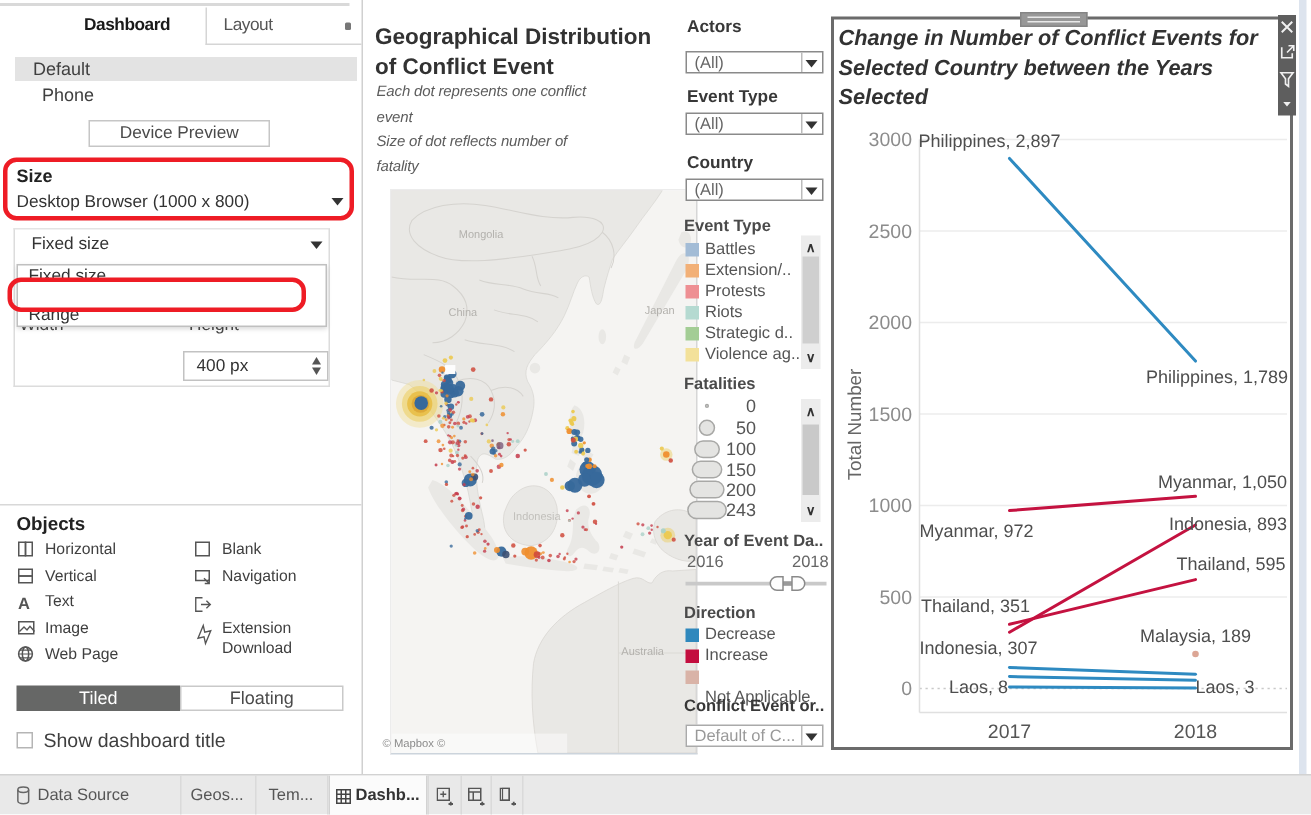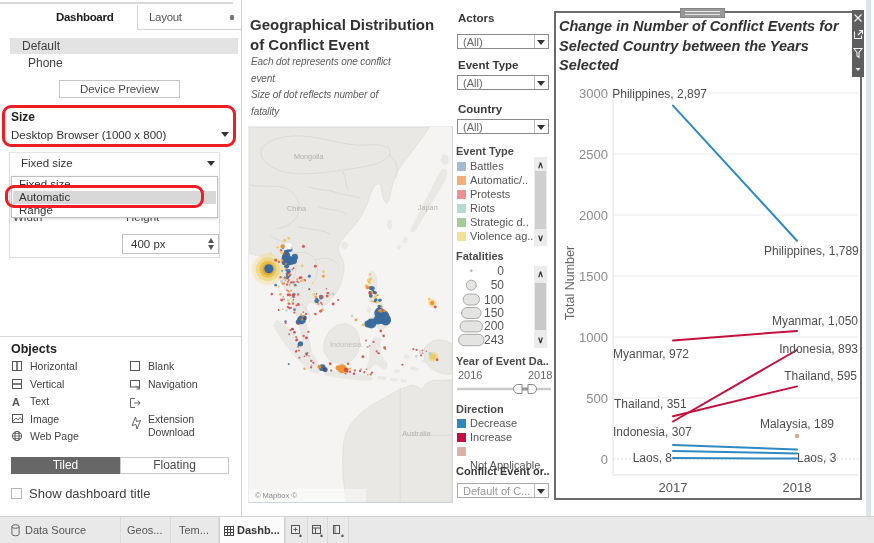--- a/index.html
+++ b/index.html
@@ -55,21 +55,21 @@
 #sb .t { position:absolute; top:7px; font-size:11px; color:#555; }
 #sb .vsep { position:absolute; top:0px; width:1px; height:27px; background:#dadada; }
 #sb .active { position:absolute; left:219px; top:0; width:66px; height:27px; background:#fbfbfb;
   border-left:1px solid #d2d2d2; border-right:1px solid #d2d2d2; }
 
 #cv { position:absolute; left:242px; top:0; width:632px; height:516px; background:#fff; }
 .mtitle { position:absolute; left:8px; top:15px; width:210px; font-size:15px; font-weight:bold;
   color:#323232; line-height:19.8px; }
 .msub { position:absolute; left:9px; top:54px; width:200px; font-size:10px; font-style:italic;
   color:#5c5c5c; line-height:16.5px; letter-spacing:-0.1px; }
-.mapbox { position:absolute; left:6px; top:126px; width:205px; height:359px; }
+.mapbox { position:absolute; left:18px; top:126px; width:205px; height:359px; }
 .mapboxcr { position:absolute; left:6px; top:491px; font-size:7.5px; color:#8a8a8a; z-index:3; }
 
 .fc { position:absolute; left:212px; top:0; width:100px; }
 .flbl { font-size:11.5px; font-weight:bold; color:#383838; position:absolute; left:4px; }
 .fdrop { position:absolute; left:3px; width:92px; height:15px; border:1px solid #8a8a8a; background:#fff; }
 .fdrop .al { position:absolute; left:5px; top:1px; font-size:11px; color:#666; }
 .fdrop .cbtn { position:absolute; right:0; top:0; width:14px; height:13px; border-left:1px solid #bbb; }
 .fdrop .cbtn .caret { position:absolute; right:3px; top:5px; }
 .ltitle { font-size:11px; font-weight:bold; color:#4a4a4a; position:absolute; left:2px; white-space:nowrap; }
 .litem { position:absolute; left:16px; font-size:11px; color:#555; white-space:nowrap; }
@@ -107,21 +107,20 @@
   <div class="sizehdr">Size</div>
   <div class="sizeval">Desktop Browser (1000 x 800)</div>
   <div class="caret abs" style="left:221px; top:132px;"></div>
   <div class="sizepanel"></div>
   <div class="fixrow">Fixed size</div>
   <div class="caret abs" style="left:207px; top:161px;"></div>
   <div class="whlbl" style="left:13px; top:211px;">Width</div>
   <div class="whlbl" style="left:126px; top:211px;">Height</div>
   <div class="droplist">
     <div class="dlitem" style="top:1px;">Fixed size</div>
-    <div class="dlitem" style="top:14px; background:#d8d8d8;">Automatic</div>
     <div class="dlitem" style="top:27px;">Range</div>
   </div>
   <div class="spin" style="left:122px;">
         <span class="txt">400 px</span>
         <i class="up"></i>
         <i class="dn"></i>
       </div>
   <div class="redbox" style="left:2px; top:105px; width:234px; height:42px;"></div>
   <div class="redbox" style="left:5px; top:185px; width:199px; height:23px;"></div>
   <div class="objdiv"></div>
@@ -583,21 +582,21 @@
     <div class="fdrop" style="top:119px;">
           <span class="al">(All)</span>
           <span class="cbtn">
             <i class="caret"></i>
           </span>
         </div>
     <div class="ltitle" style="top:145px;">Event Type</div>
     <div class="lsq" style="top:162px; background:#a3bcd6;"></div>
         <div class="litem" style="top:160px;">Battles</div>
     <div class="lsq" style="top:176px; background:#f2b077;"></div>
-        <div class="litem" style="top:174px;">Automatic/..</div>
+        <div class="litem" style="top:174px;">Extension/..</div>
     <div class="lsq" style="top:190px; background:#ee8f93;"></div>
         <div class="litem" style="top:188px;">Protests</div>
     <div class="lsq" style="top:204px; background:#b5dad1;"></div>
         <div class="litem" style="top:202px;">Riots</div>
     <div class="lsq" style="top:218px; background:#a3cd95;"></div>
         <div class="litem" style="top:216px;">Strategic d..</div>
     <div class="lsq" style="top:232px; background:#f3e19a;"></div>
         <div class="litem" style="top:230px;">Violence ag..</div>
     <div class="sbar" style="left:80px; top:157px; height:89px;">
       <div style="position:absolute; left:1px; top:14px; width:11px; height:58px; background:#cfcfcf;"></div>

